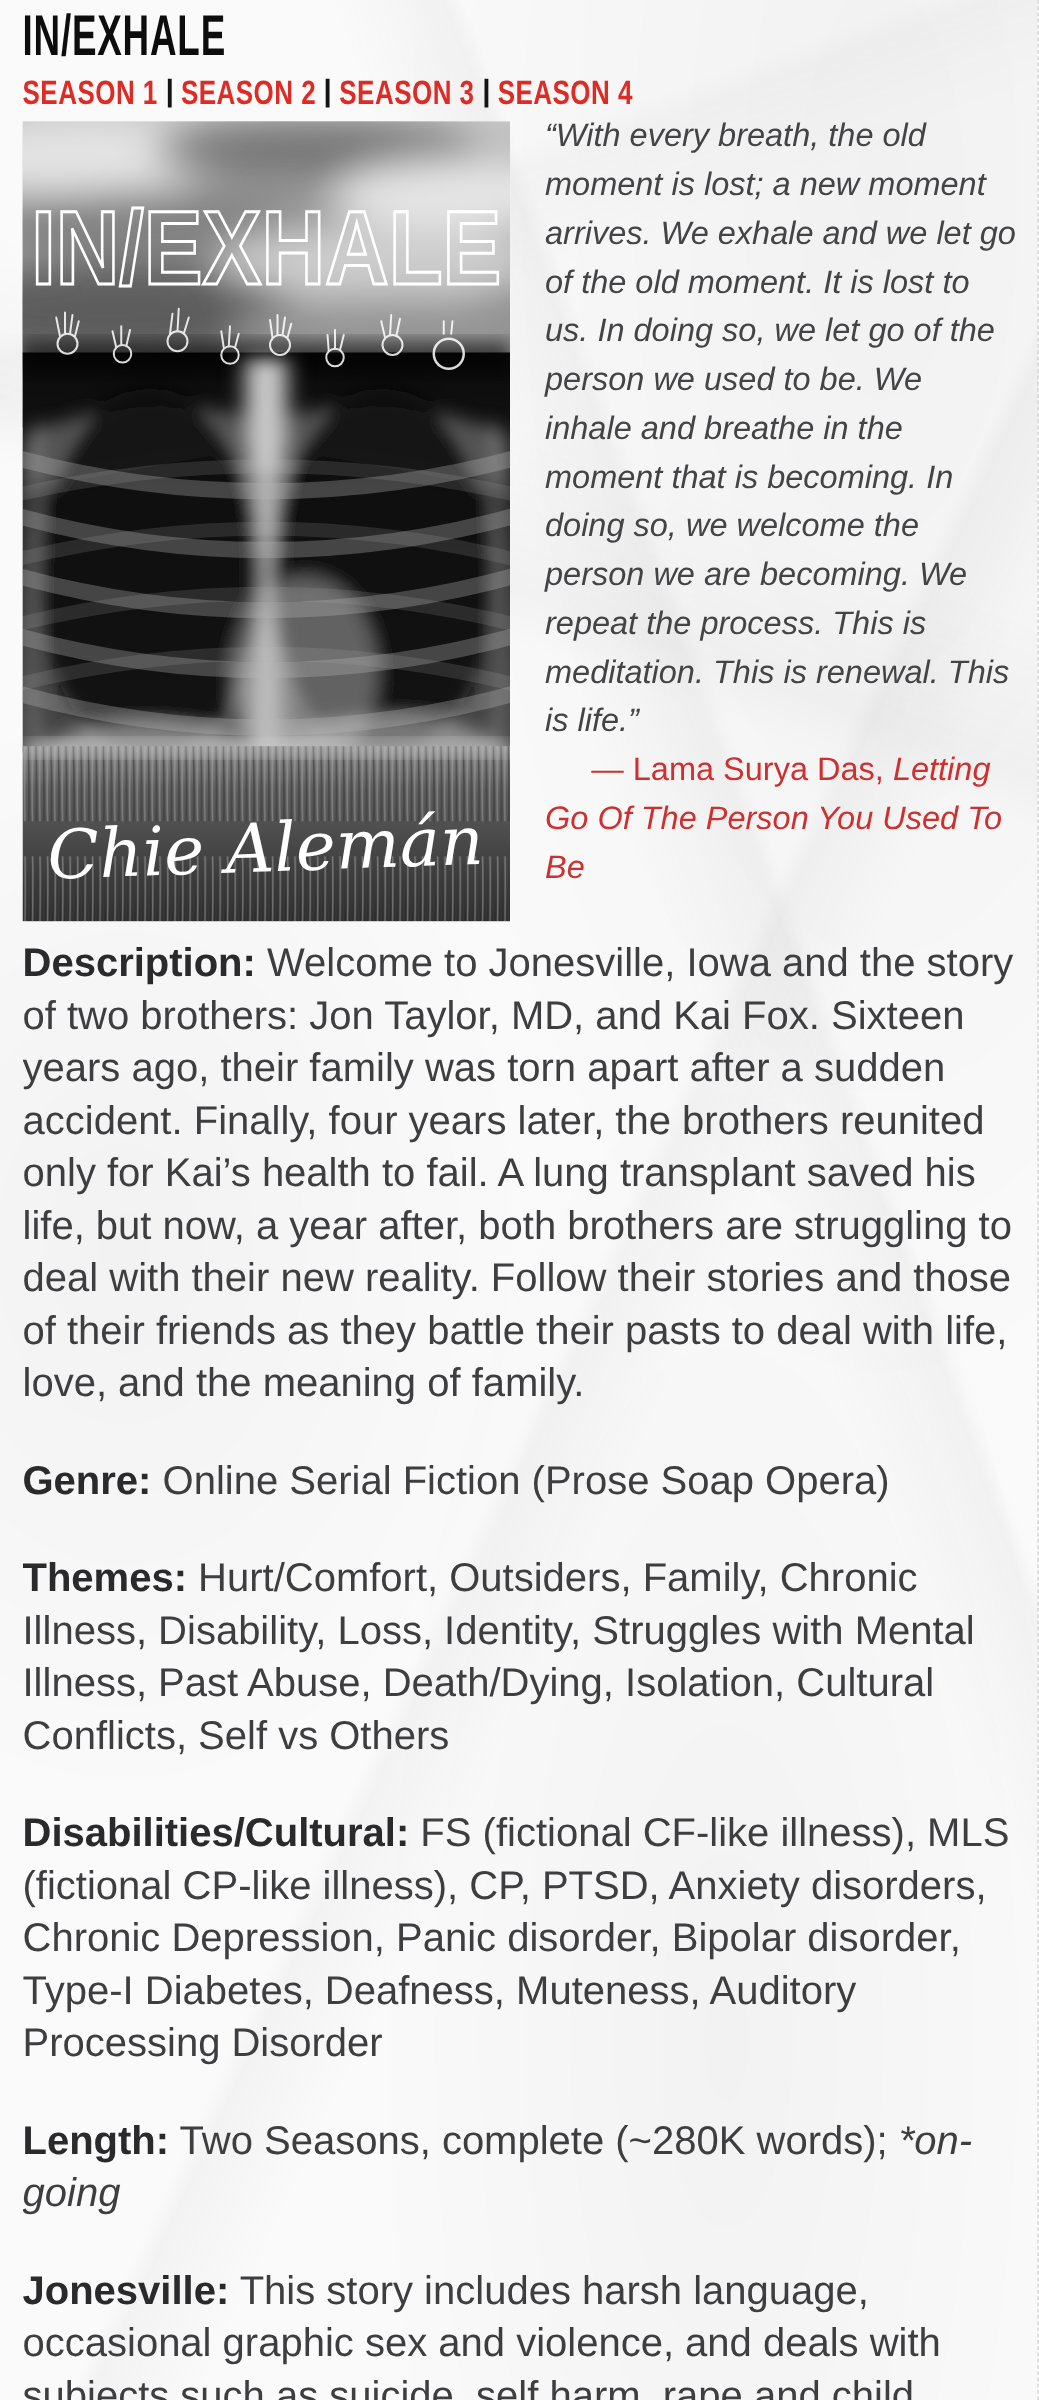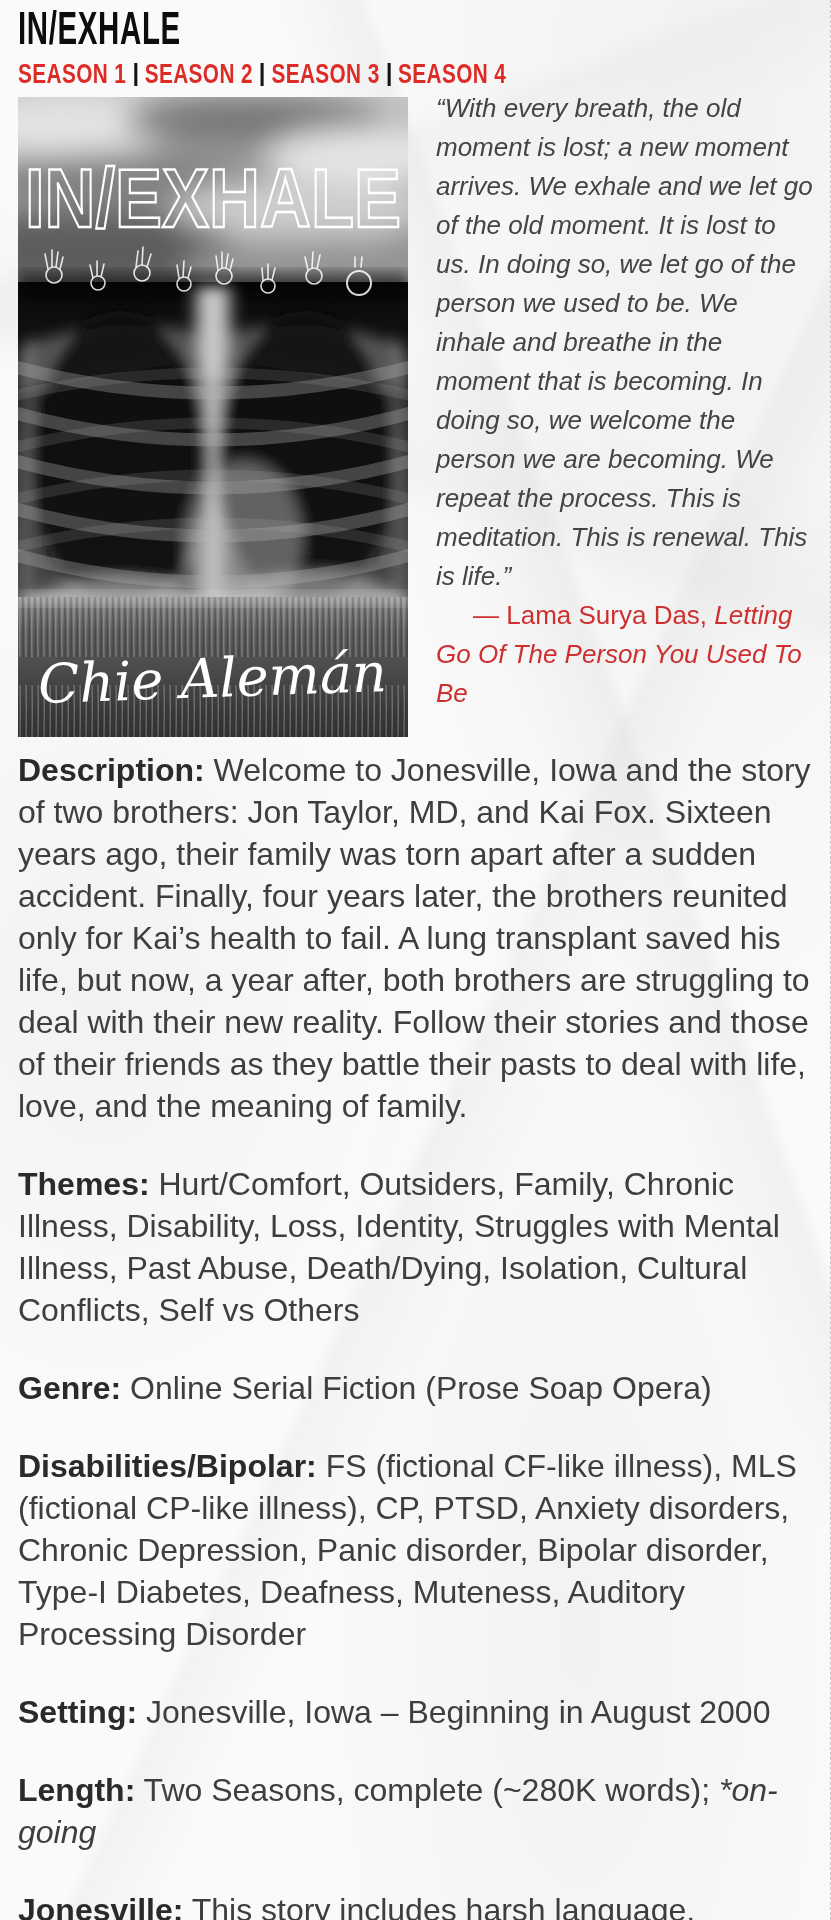--- a/index.html
+++ b/index.html
@@ -181,25 +181,24 @@
       <text x="195" y="600" text-anchor="middle" font-size="54" font-style="italic" fill="#ffffff" transform="rotate(-2 195 600)" style="font-family:'DejaVu Serif',serif;">Chie Alemán</text>
     </g>
   </svg>
 
   <p class="quote"><span class="quote-text">“With every breath, the old moment is lost; a new moment arrives. We exhale and we let go of the old moment. It is lost to us. In doing so, we let go of the person we used to be. We inhale and breathe in the moment that is becoming. In doing so, we welcome the person we are becoming. We repeat the process. This is meditation. This is renewal. This is life.”</span><br>
     <span class="quote-attr"><span>— Lama Surya Das, </span><em class="attr-work">Letting Go Of The Person You Used To Be</em></span>
   </p>
 
   <p class="sec"><b class="lbl">Description:</b><span> Welcome to Jonesville, Iowa and the story of two brothers: Jon Taylor, MD, and Kai Fox. Sixteen years ago, their family was torn apart after a sudden accident. Finally, four years later, the brothers reunited only for Kai’s health to fail. A lung transplant saved his life, but now, a year after, both brothers are struggling to deal with their new reality. Follow their stories and those of their friends as they battle their pasts to deal with life, love, and the meaning of family.</span></p>
 
+  <p class="sec"><b class="lbl">Genre:</b><span> Online Serial Fiction (Prose Soap Opera)</span></p>
+
   <p class="sec"><b class="lbl">Themes:</b><span> Hurt/Comfort, Outsiders, Family, Chronic Illness, Disability, Loss, Identity, Struggles with Mental Illness, Past Abuse, Death/Dying, Isolation, Cultural Conflicts, Self vs Others</span></p>
 
-  <p class="sec"><b class="lbl">Genre:</b><span> Online Serial Fiction (Prose Soap Opera)</span></p>
-
-  <p class="sec"><b class="lbl">Disabilities/Bipolar:</b><span> FS (fictional CF-like illness), MLS (fictional CP-like illness), CP, PTSD, Anxiety disorders, Chronic Depression, Panic disorder, Bipolar disorder, Type-I Diabetes, Deafness, Muteness, Auditory Processing Disorder</span></p>
-
-  <p class="sec"><b class="lbl">Setting:</b><span> Jonesville, Iowa – Beginning in August 2000</span></p>
+  <p class="sec"><b class="lbl">Disabilities/Cultural:</b><span> FS (fictional CF-like illness), MLS (fictional CP-like illness), CP, PTSD, Anxiety disorders, Chronic Depression, Panic disorder, Bipolar disorder, Type-I Diabetes, Deafness, Muteness, Auditory Processing Disorder</span></p>
+
 
   <p class="sec"><b class="lbl">Length:</b><span> Two Seasons, complete (~280K words); </span><em class="sfx-italic">*on-going</em></p>
 
   <p class="sec"><b class="lbl">Jonesville:</b><span> This story includes harsh language, occasional graphic sex and violence, and deals with subjects such as suicide, self harm, rape and child abuse. </span><b class="sfx-bold">It is intended for adult audiences (18+) only.</b></p>
 
 </div>
 
 </body></html>

